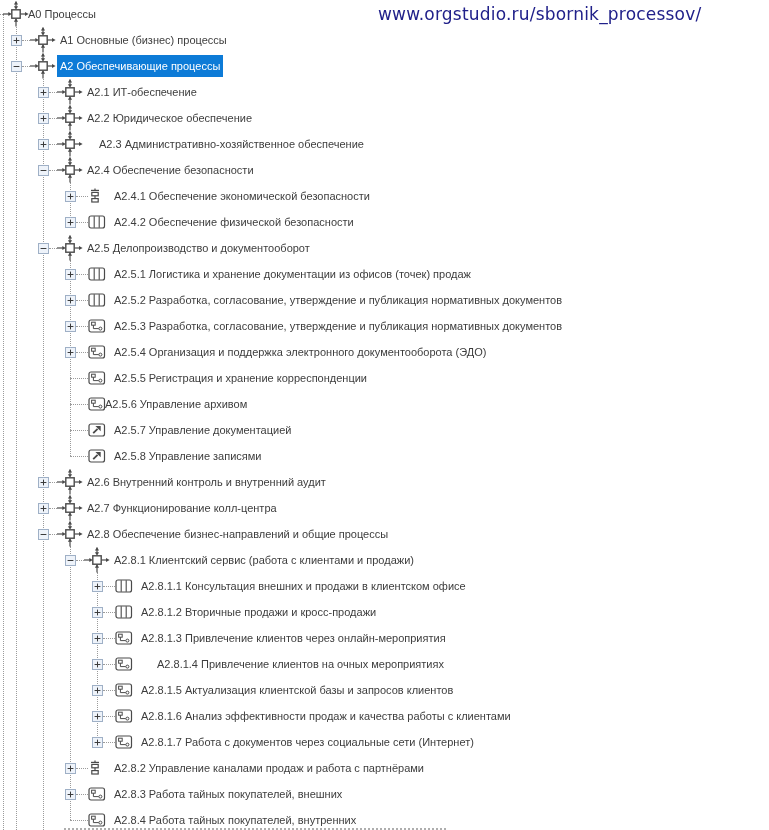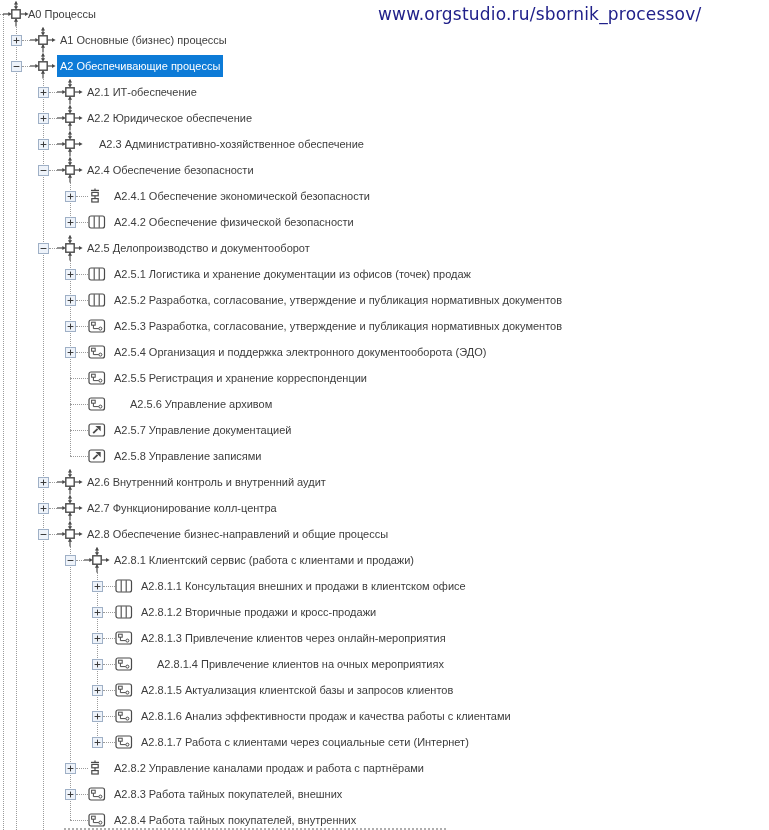--- a/index.html
+++ b/index.html
@@ -284,21 +284,21 @@
     <circle cx="12.4" cy="10.6" r="1.5" fill="#ffffff" stroke="#4a4a4a" stroke-width="1"></circle>
   </svg></div>
       <div class="row-label" style="left: 111px; top: 367px;">А2.5.5 Регистрация и хранение корреспонденции</div>
       <div class="hline" style="left: 70px; top: 404px; width: 18px;"></div>
       <div class="node-icon" style="left: 88px; top: 396px;"><svg width="18" height="16" viewBox="0 0 18 16">
     <rect x="1" y="2" width="15.5" height="12" rx="2" fill="#ffffff" stroke="#4a4a4a" stroke-width="1.2"></rect>
     <rect x="3.6" y="4.2" width="3.6" height="3" fill="#ffffff" stroke="#4a4a4a" stroke-width="1"></rect>
     <polyline points="5.4,7.2 5.4,10.6 10.8,10.6" fill="none" stroke="#4a4a4a" stroke-width="1"></polyline>
     <circle cx="12.4" cy="10.6" r="1.5" fill="#ffffff" stroke="#4a4a4a" stroke-width="1"></circle>
   </svg></div>
-      <div class="row-label" style="left: 127px; top: 393px;">А2.5.6 Управление архивом</div>
+      <div class="row-label" style="left: 102px; top: 393px;">А2.5.6 Управление архивом</div>
       <div class="hline" style="left: 70px; top: 430px; width: 18px;"></div>
       <div class="node-icon" style="left: 88px; top: 422px;"><svg width="18" height="16" viewBox="0 0 18 16">
     <rect x="1" y="2" width="15.5" height="12" rx="2" fill="#ffffff" stroke="#4a4a4a" stroke-width="1.2"></rect>
     <line x1="5.2" y1="11.2" x2="9.6" y2="6.8" stroke="#4a4a4a" stroke-width="1.8"></line>
     <polygon points="7.4,3.9 12.7,3.9 12.7,9.2" fill="#4a4a4a"></polygon>
   </svg></div>
       <div class="row-label" style="left: 111px; top: 419px;">А2.5.7 Управление документацией</div>
       <div class="hline" style="left: 70px; top: 456px; width: 18px;"></div>
       <div class="node-icon" style="left: 88px; top: 448px;"><svg width="18" height="16" viewBox="0 0 18 16">
     <rect x="1" y="2" width="15.5" height="12" rx="2" fill="#ffffff" stroke="#4a4a4a" stroke-width="1.2"></rect>
@@ -483,21 +483,21 @@
     <line x1="2.6" y1="5.5" x2="8.4" y2="5.5" stroke="#3c3c3c" stroke-width="1"></line>
           <line x1="5.5" y1="2.6" x2="5.5" y2="8.4" stroke="#3c3c3c" stroke-width="1"></line>
         </svg>
       </div>
       <div class="node-icon" style="left: 115px; top: 734px;"><svg width="18" height="16" viewBox="0 0 18 16">
     <rect x="1" y="2" width="15.5" height="12" rx="2" fill="#ffffff" stroke="#4a4a4a" stroke-width="1.2"></rect>
     <rect x="3.6" y="4.2" width="3.6" height="3" fill="#ffffff" stroke="#4a4a4a" stroke-width="1"></rect>
     <polyline points="5.4,7.2 5.4,10.6 10.8,10.6" fill="none" stroke="#4a4a4a" stroke-width="1"></polyline>
     <circle cx="12.4" cy="10.6" r="1.5" fill="#ffffff" stroke="#4a4a4a" stroke-width="1"></circle>
   </svg></div>
-      <div class="row-label" style="left: 138px; top: 731px;">А2.8.1.7 Работа с клиентами через социальные сети (Интернет)</div>
+      <div class="row-label" style="left: 138px; top: 731px;">А2.8.1.7 Работа с документов через социальные сети (Интернет)</div>
       <div class="hline" style="left: 75.5px; top: 768px; width: 12.5px;"></div>
       <div class="expander" style="left: 64.5px; top: 762.5px;">
         <svg width="11" height="11" viewBox="0 0 11 11">
     <rect x="0.5" y="0.5" width="10" height="10" fill="#eef3fa" stroke="#9fb0c6" stroke-width="1"></rect>
     <line x1="2.6" y1="5.5" x2="8.4" y2="5.5" stroke="#3c3c3c" stroke-width="1"></line>
           <line x1="5.5" y1="2.6" x2="5.5" y2="8.4" stroke="#3c3c3c" stroke-width="1"></line>
         </svg>
       </div>
       <div class="node-icon" style="left: 88px; top: 760px;"><svg width="14" height="18" viewBox="0 0 14 18">
     <line x1="7" y1="0.5" x2="7" y2="2.4" stroke="#4a4a4a" stroke-width="1.2"></line>

